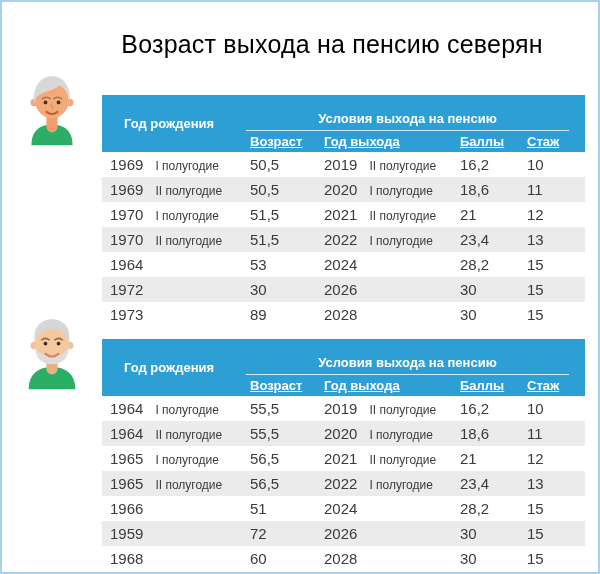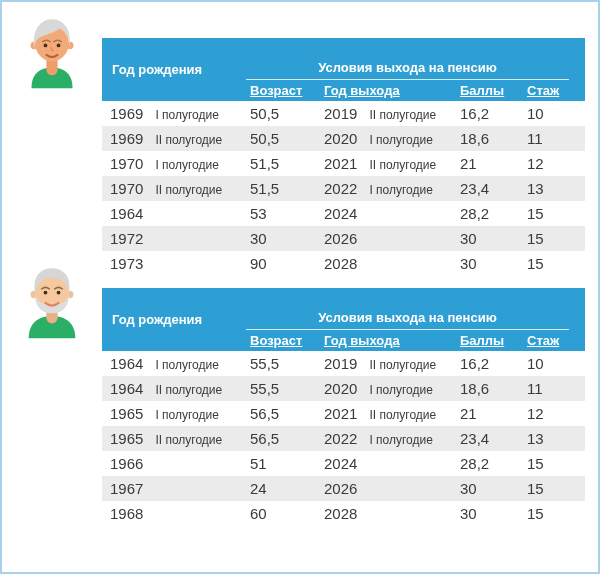--- a/index.html
+++ b/index.html
@@ -30,41 +30,42 @@
   .block-2 { margin-top: 12px; }
   .avatar-col { flex: 0 0 86px; position: relative; }
   .avatar { position: absolute; width: 56px; height: 78px; left: 8px; top: -26px; }
   table.pension { border-collapse: collapse; table-layout: fixed; width: 483px; }
   col.c1 { width: 140px; } col.c2 { width: 74px; } col.c3 { width: 136px; }
   col.c4 { width: 67px; }  col.c5 { width: 66px; }
   thead th {
     background: #2E9FD4; color: #ffffff;
     font-size: 13px; font-weight: bold; text-align: left; padding: 0;
   }
-  th.birth { padding-left: 10px; vertical-align: middle; }
+  th.birth { padding-left: 22px; vertical-align: middle; }
   th.group { height: 22px; vertical-align: middle; }
   .group-line {
     display: block; text-align: center;
     border-bottom: 1px solid rgba(255,255,255,0.8);
-    margin: 0 16px 0 4px; padding: 22px 0 4px;
+    margin: 0 16px 0 4px; padding: 16px 0 4px;
   }
   tr.sub th { height: 21px; padding-left: 8px; text-decoration: underline; }
   tbody td {
     height: 25px; padding: 0 0 0 8px;
     font-size: 15px; color: #3B3B3B; vertical-align: middle;
     white-space: nowrap; overflow: hidden;
   }
   tbody tr:nth-child(even) { background: #EBEBEB; }
   .half { font-size: 12px; margin-left: 12px; }
 </style>
 </head>
 <body>
 
 <div class="canvas">
 
+  <h1 class="title">Возраст выхода на пенсию северян</h1>
 
   <section class="block block-1">
     <div class="avatar-col">
       <svg class="avatar" viewBox="0 0 60 80" aria-hidden="true">
         <path d="M8,80 C8,64 17,58 30,58 C43,58 52,64 52,80 Z" fill="#2BAE66"></path>
         <path d="M24,48 h12 v12 a6,6 0 0 1 -12,0 Z" fill="#EE9D6B"></path>
         <circle cx="11" cy="34" r="4" fill="#F2A575"></circle>
         <circle cx="49" cy="34" r="4" fill="#F2A575"></circle>
         <ellipse cx="30" cy="32" rx="18" ry="19" fill="#F4A979"></ellipse>
         <path d="M11,38 C8,14 20,6 30,6 C40,6 52,14 49,38 C49,24 43,18 38,16 C32,22 20,22 14,28 C12,31 11,34 11,38 Z" fill="#D8D8D8"></path>
@@ -136,21 +137,21 @@
           </tr>
           <tr>
             <td><span>1972</span></td>
             <td>30</td>
             <td><span>2026</span></td>
             <td>30</td>
             <td>15</td>
           </tr>
           <tr>
             <td><span>1973</span></td>
-            <td>90</td>
+            <td>89</td>
             <td><span>2028</span></td>
             <td>30</td>
             <td>15</td>
           </tr>
         </tbody>
     </table>
   </section>
 
   <section class="block block-2">
     <div class="avatar-col">
@@ -221,22 +222,22 @@
             <td>13</td>
           </tr>
           <tr>
             <td><span>1966</span></td>
             <td>51</td>
             <td><span>2024</span></td>
             <td>28,2</td>
             <td>15</td>
           </tr>
           <tr>
-            <td><span>1967</span></td>
-            <td>24</td>
+            <td><span>1959</span></td>
+            <td>72</td>
             <td><span>2026</span></td>
             <td>30</td>
             <td>15</td>
           </tr>
           <tr>
             <td><span>1968</span></td>
             <td>60</td>
             <td><span>2028</span></td>
             <td>30</td>
             <td>15</td>

